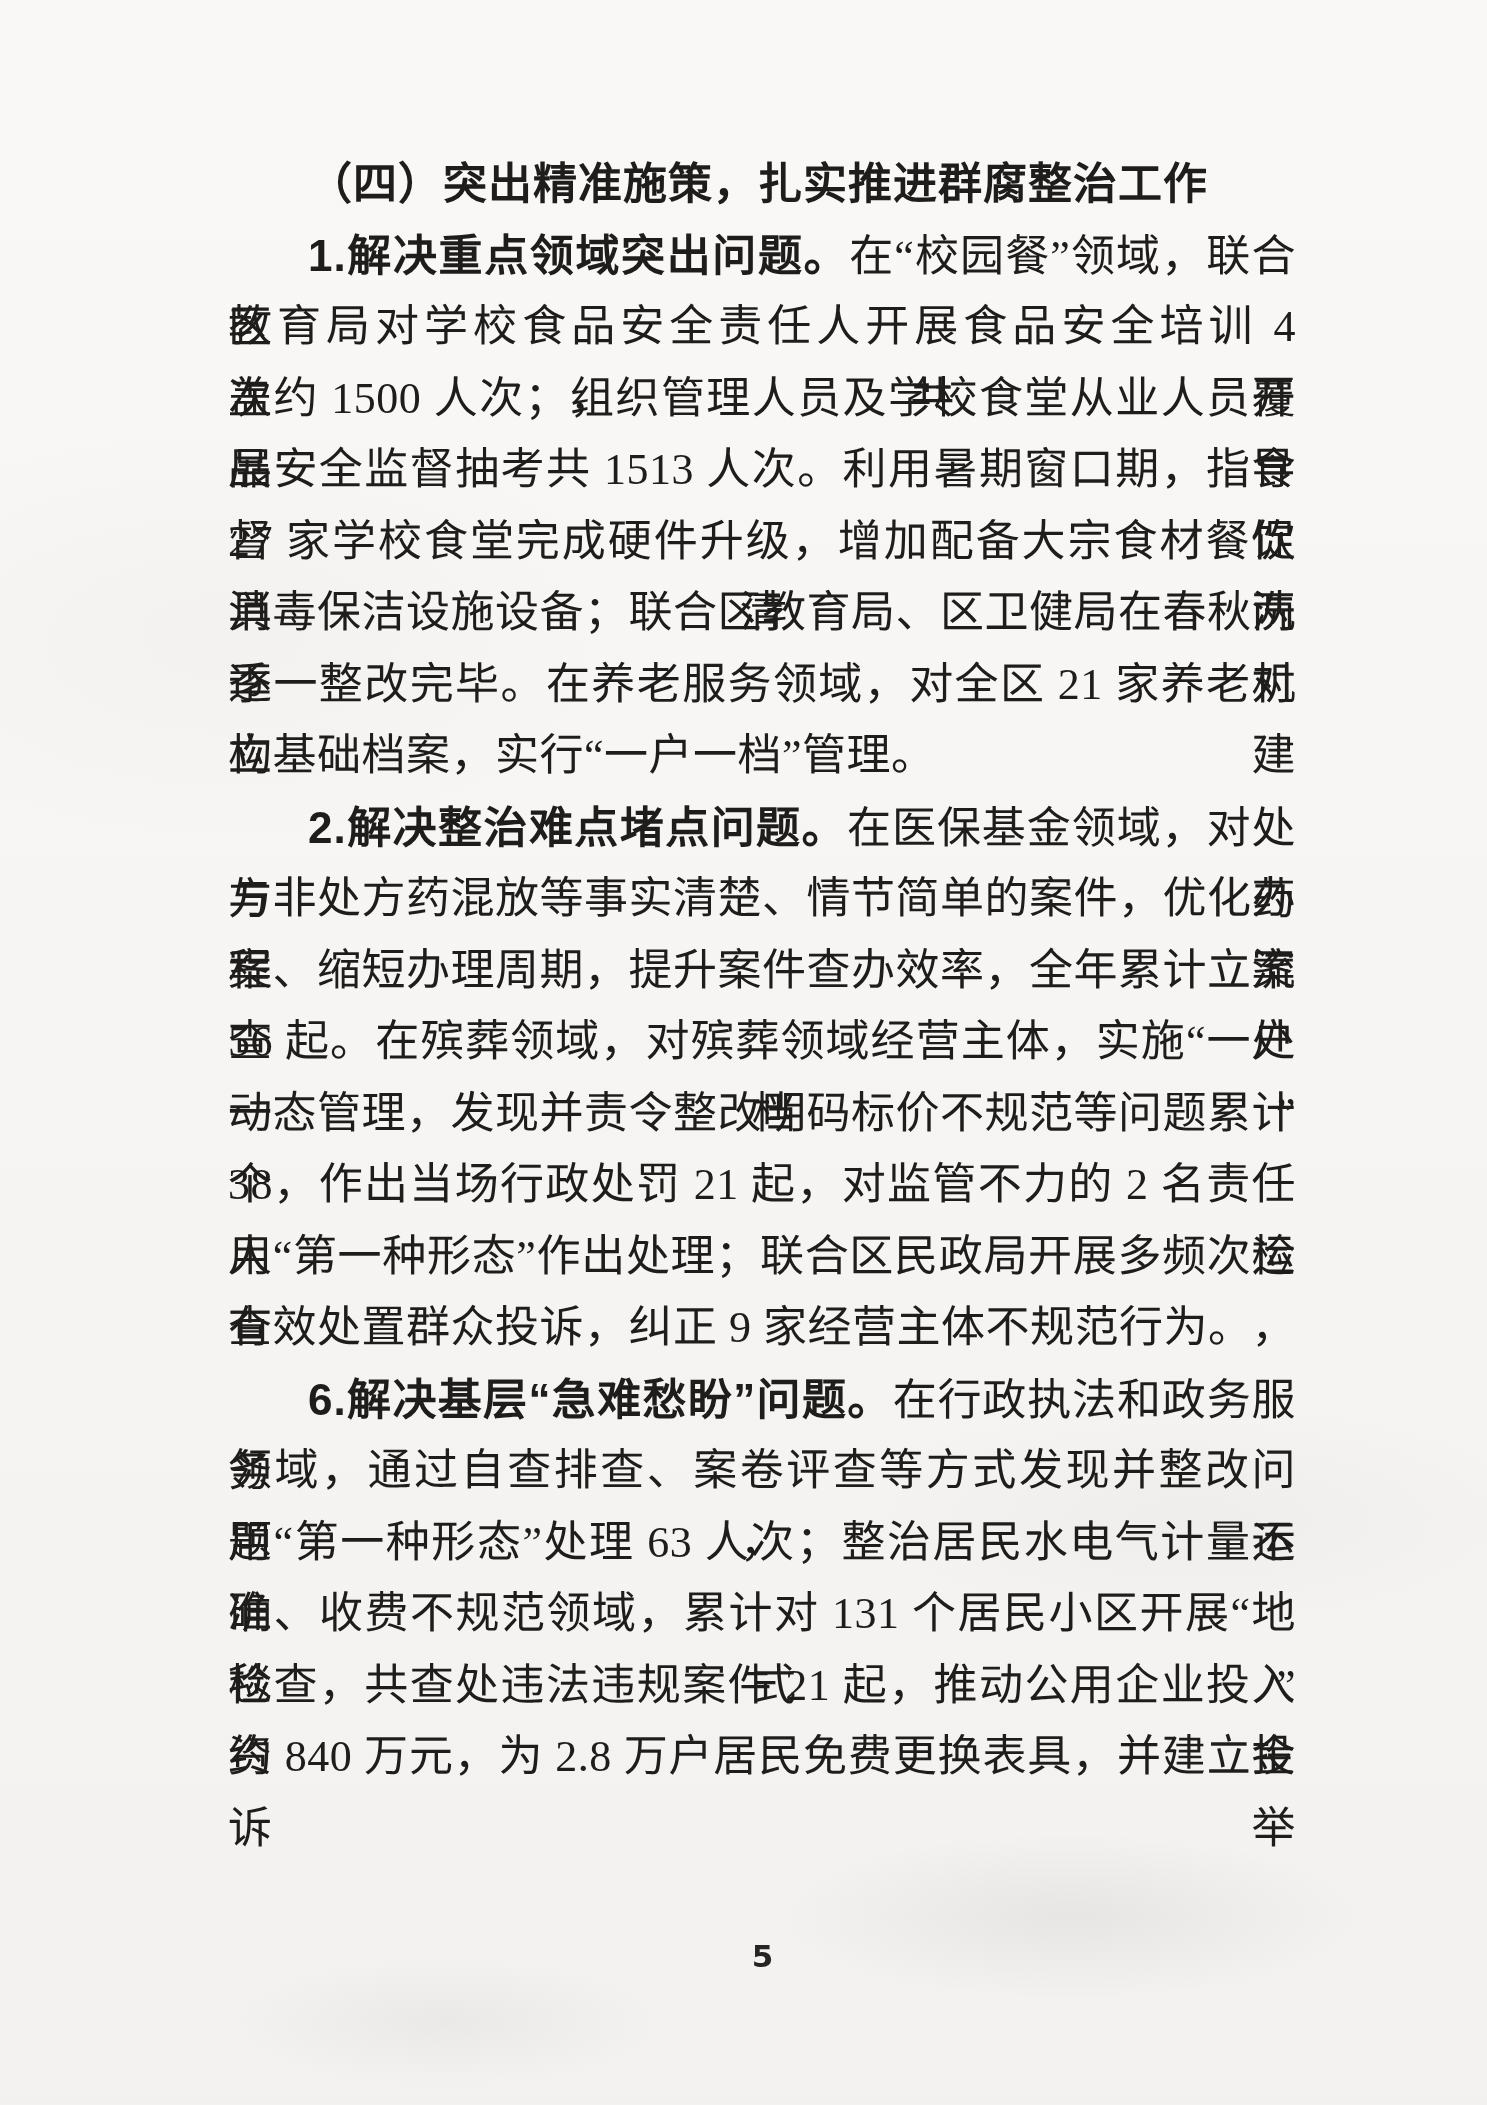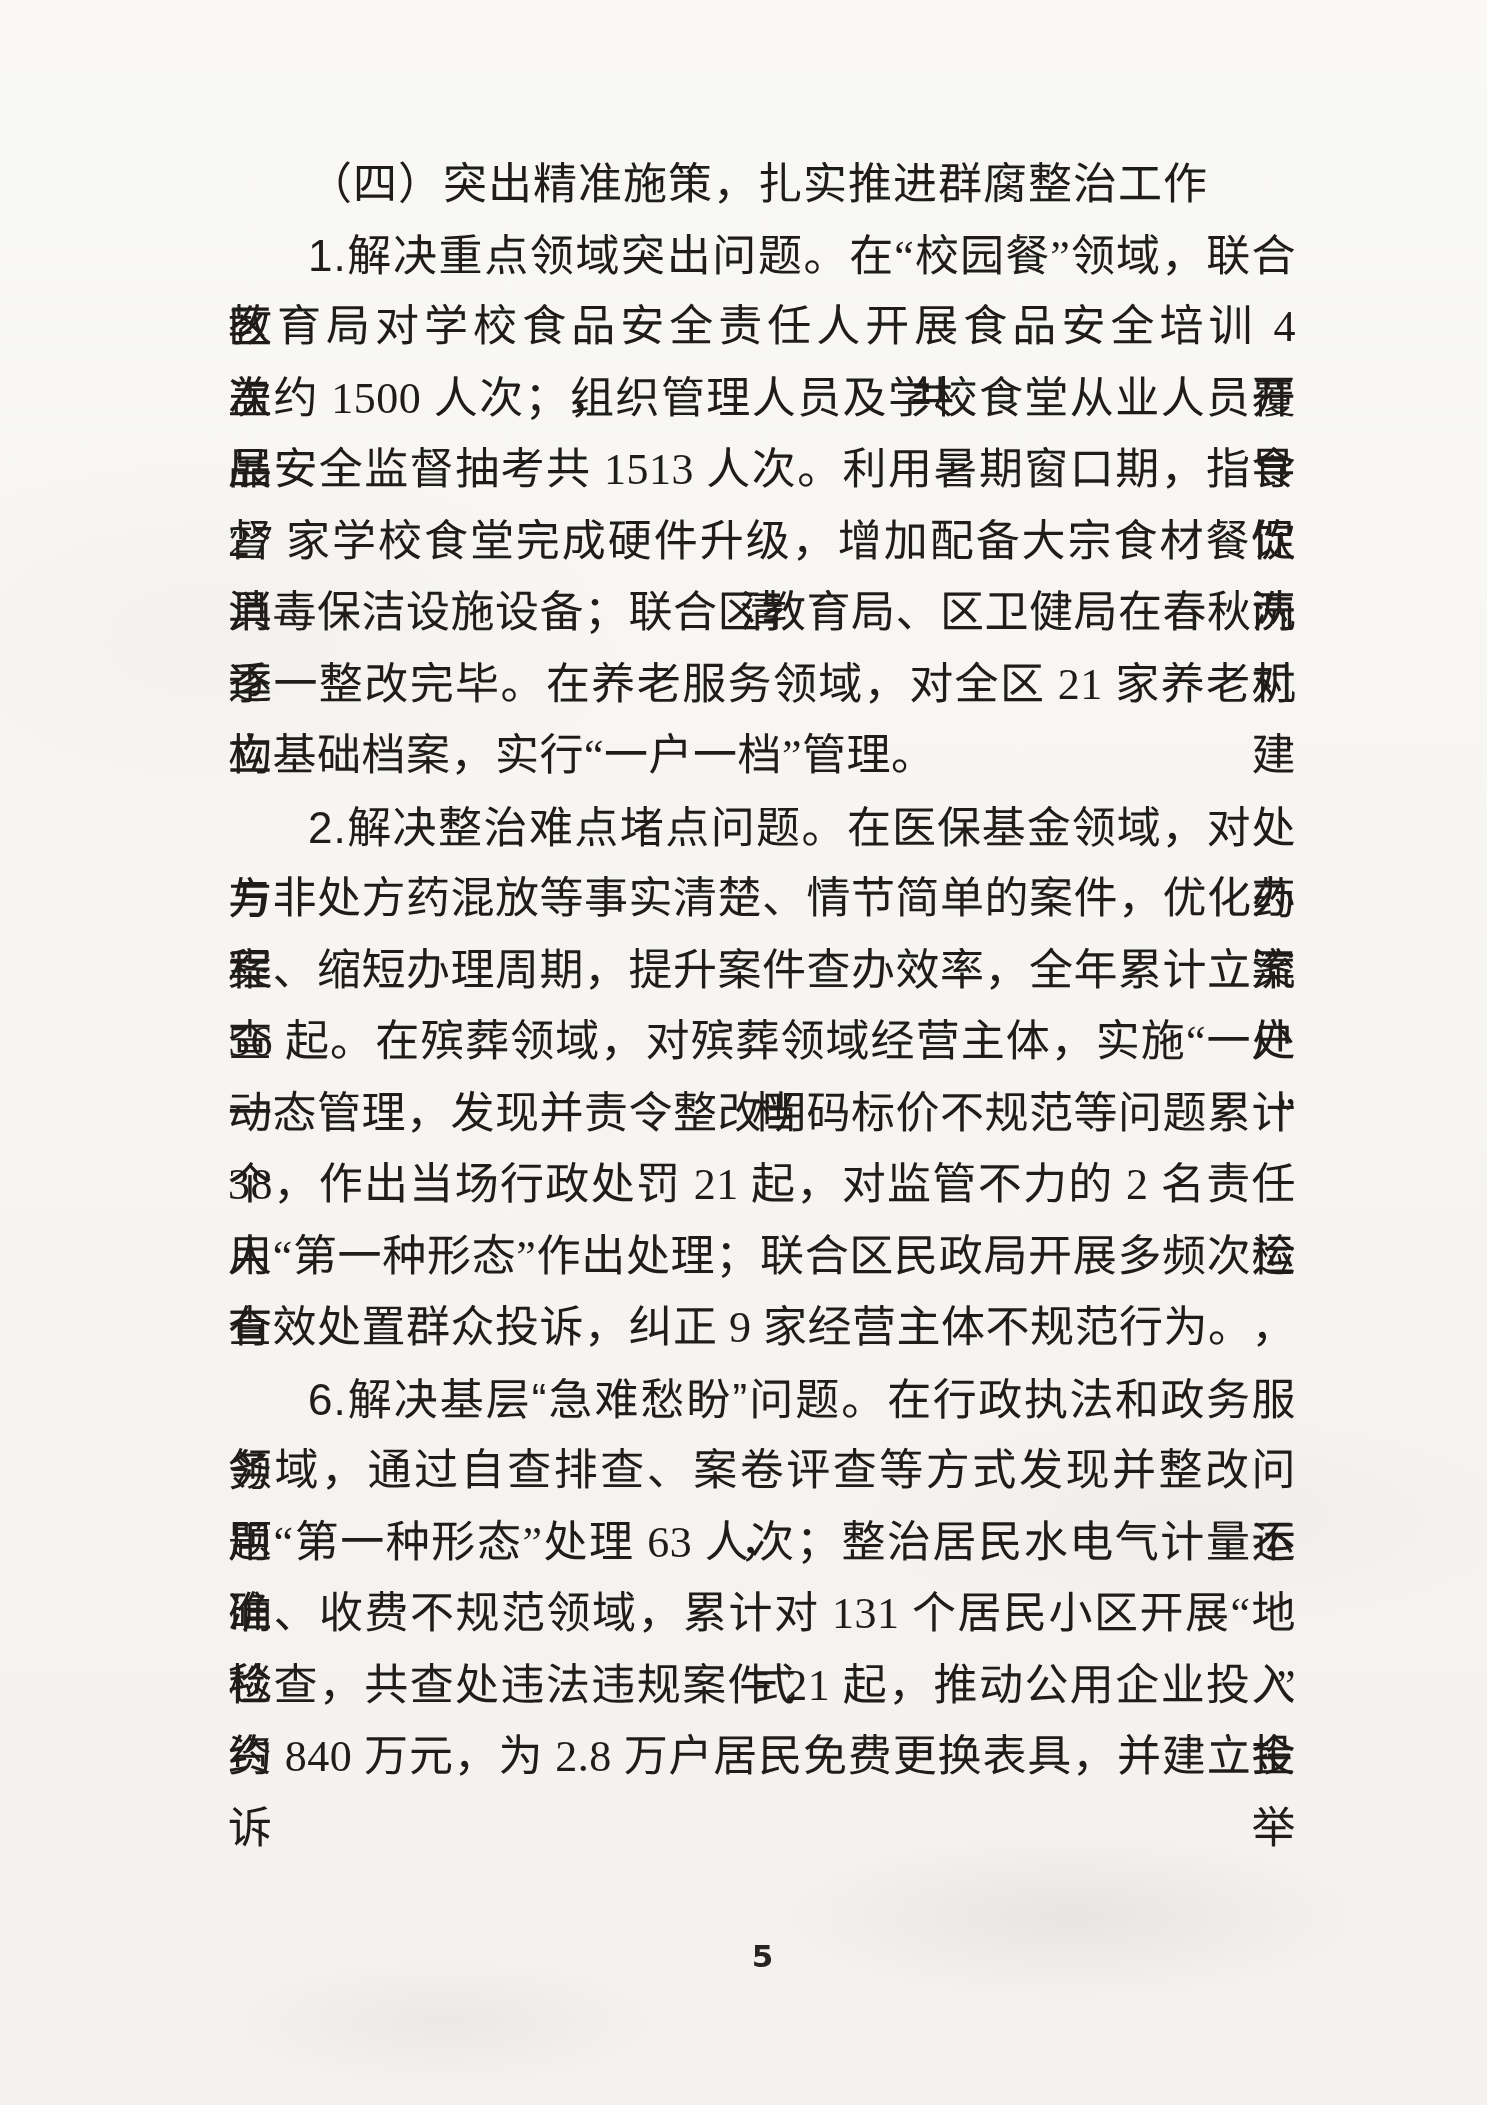--- a/index.html
+++ b/index.html
@@ -47,21 +47,21 @@
   }
   .line.stretch {
     white-space: normal;
     text-align-last: justify;
   }
   .line.indent {
     text-indent: 80px;
   }
   .seg { font-weight: 400; }
   .seg.bold {
-    font-weight: 400;
+    font-weight: 700;
     font-family: "Liberation Sans", "DejaVu Sans", sans-serif;
     letter-spacing: 1px;
   }
   .page-number {
     position: absolute;
     top: 1938px;
     left: 0;
     width: 100%;
     padding-left: 38px;
     box-sizing: border-box;

